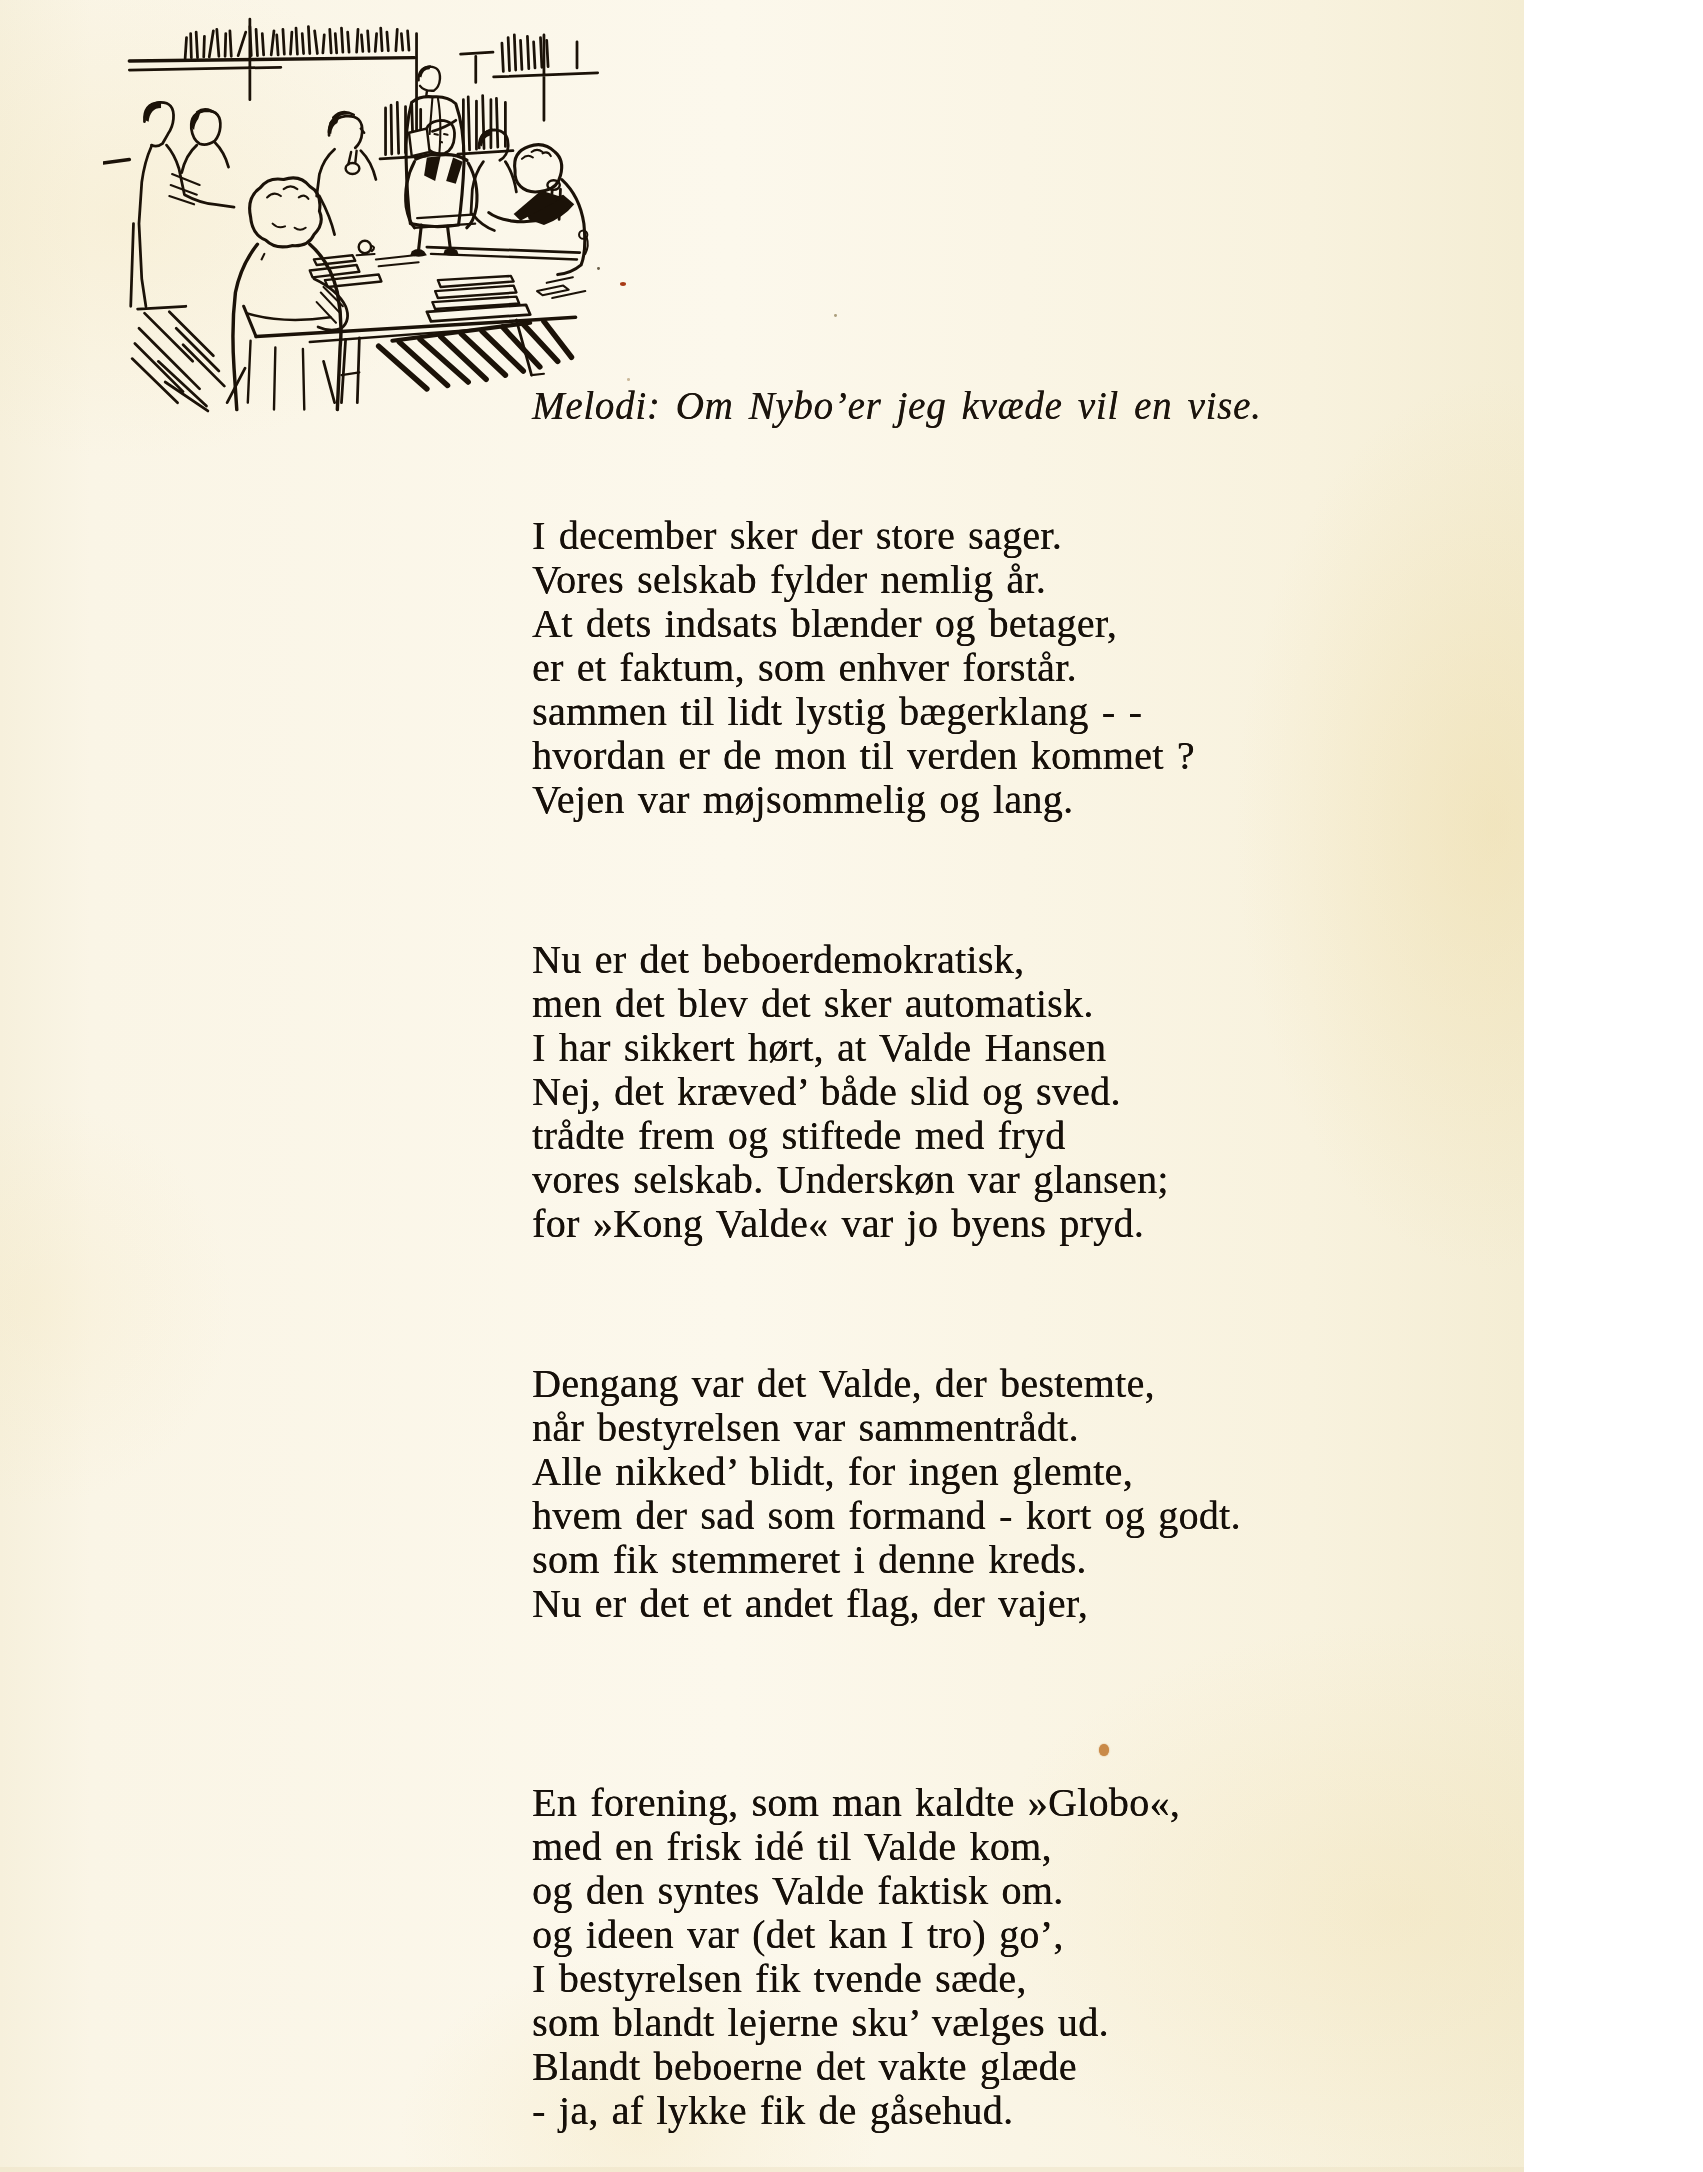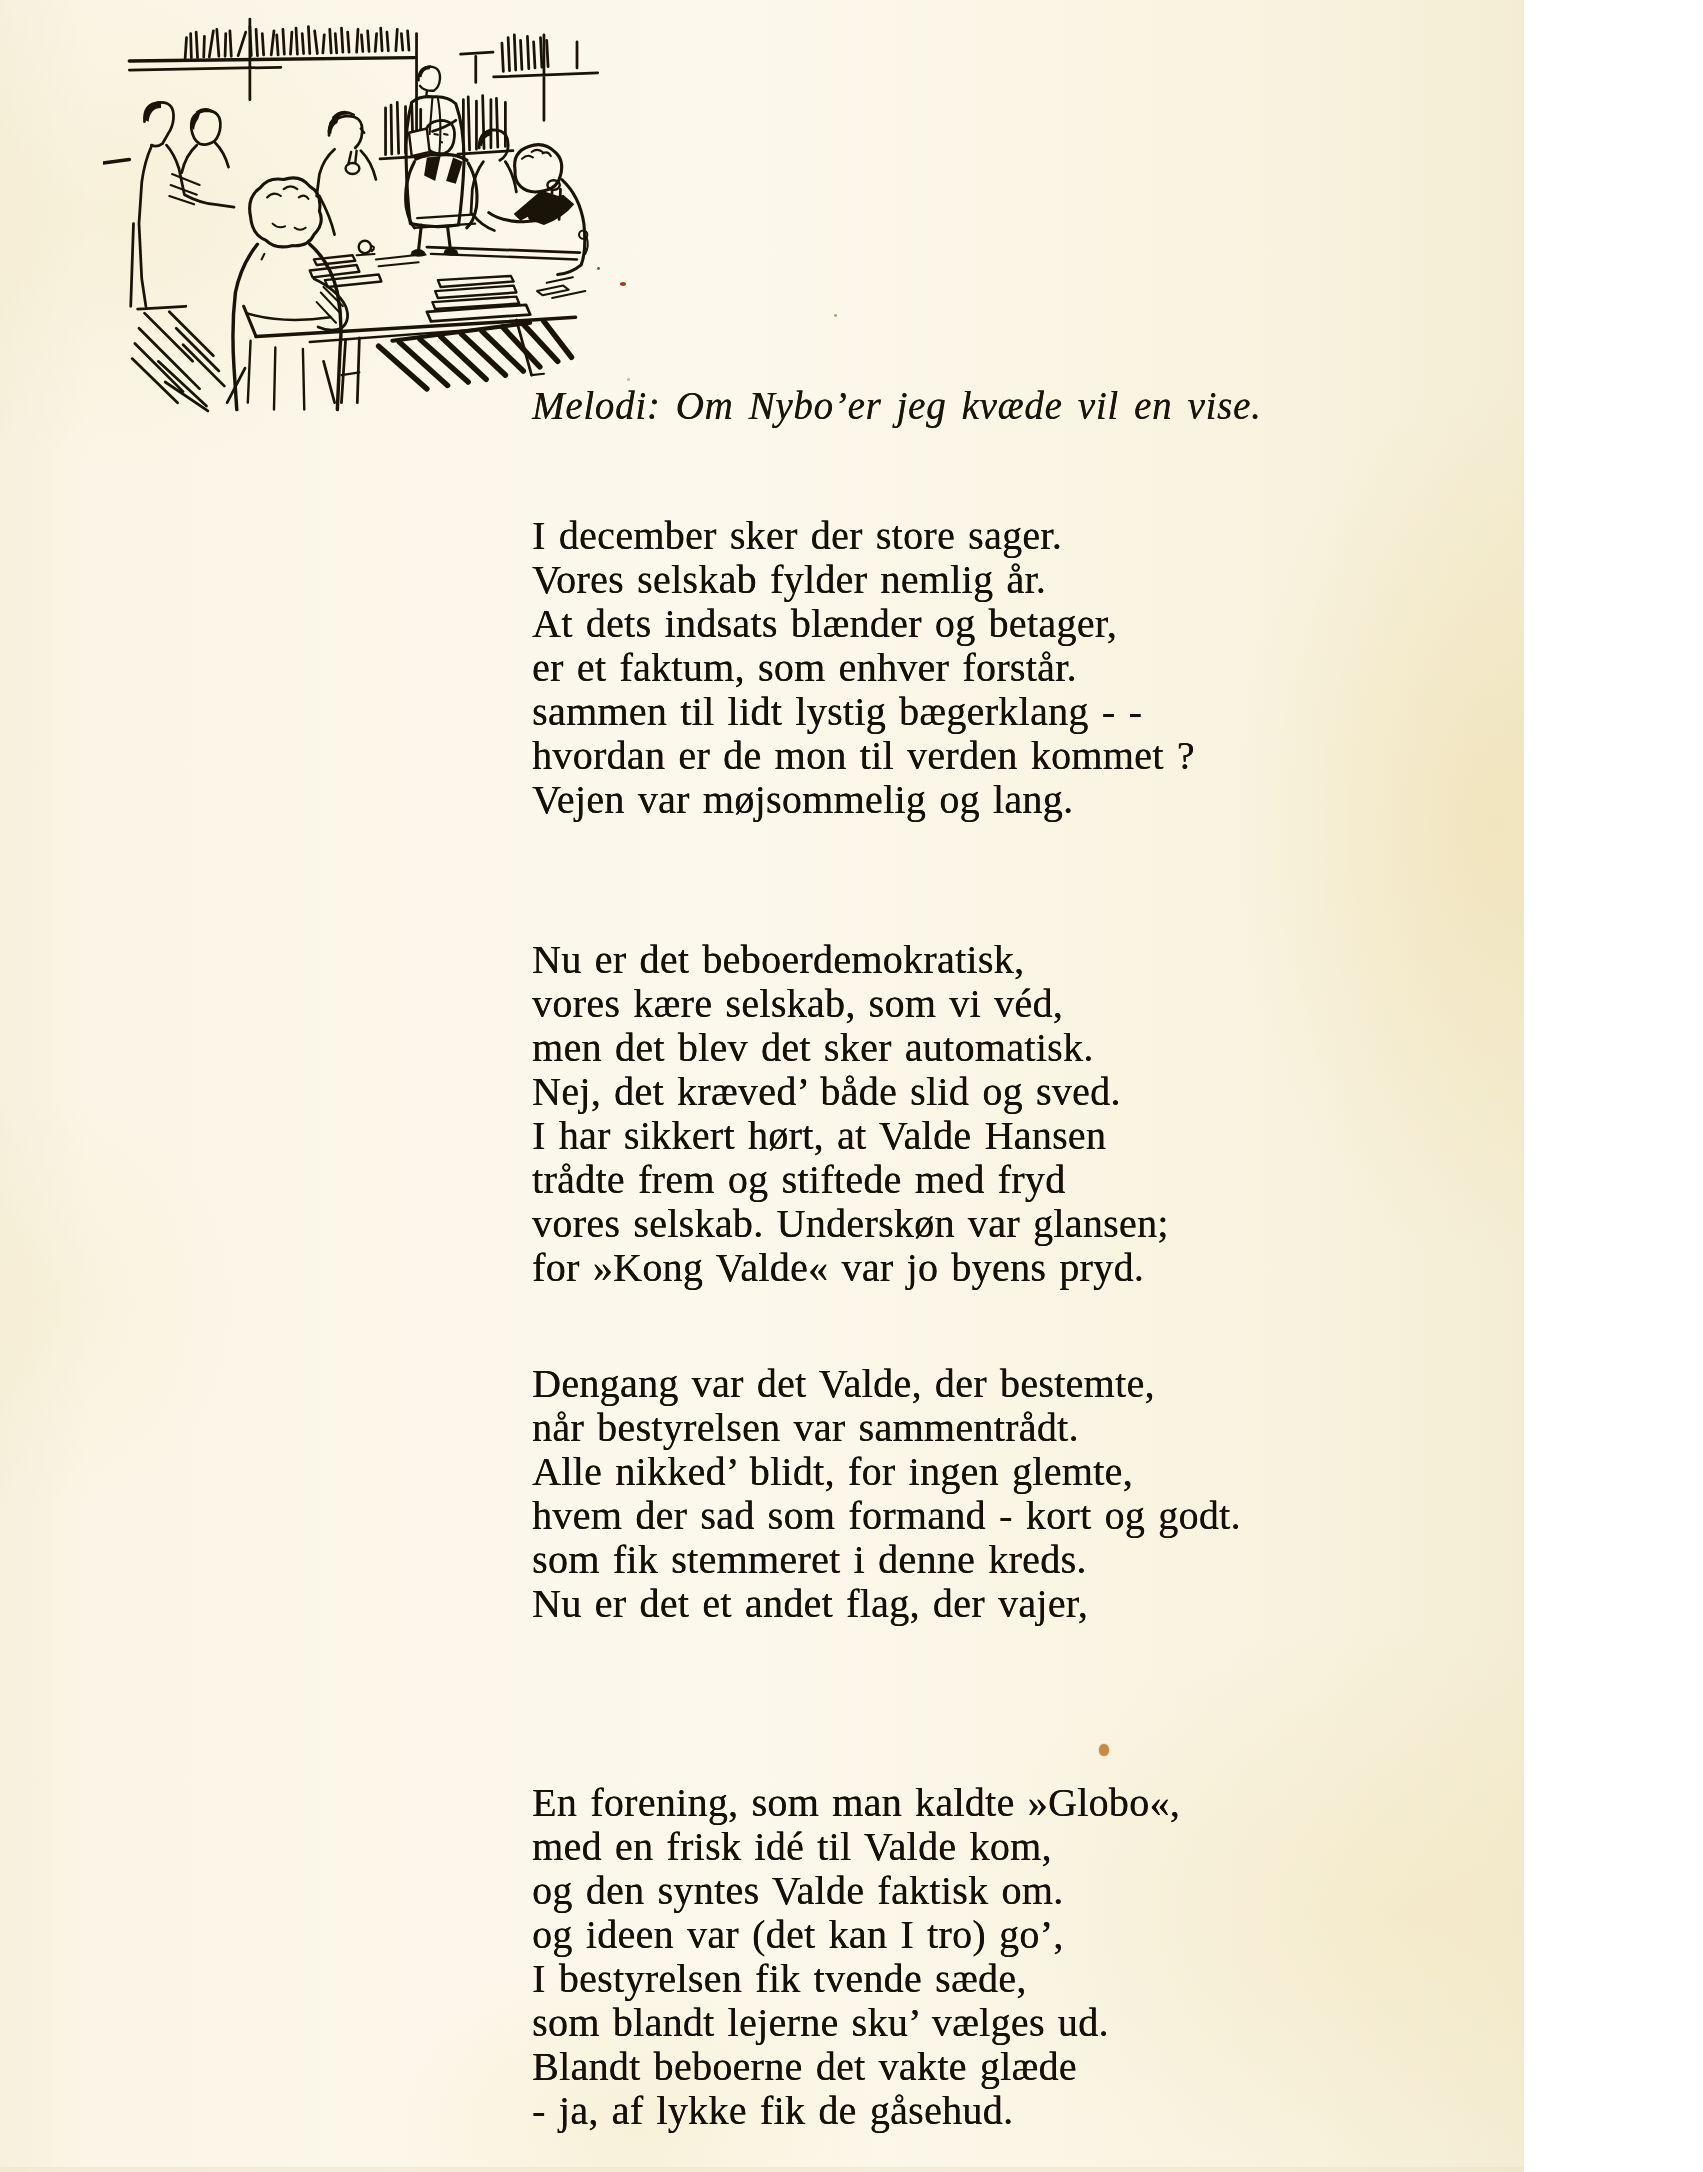--- a/index.html
+++ b/index.html
@@ -166,24 +166,23 @@
     <div class="line">Vores selskab fylder nemlig år.</div>
     <div class="line">At dets indsats blænder og betager,</div>
     <div class="line">er et faktum, som enhver forstår.</div>
     <div class="line">sammen til lidt lystig bægerklang - -</div>
     <div class="line">hvordan er de mon til verden kommet ?</div>
     <div class="line">Vejen var møjsommelig og lang.</div>
   </section>
 
   <section class="stanza s2">
     <div class="line">Nu er det beboerdemokratisk,</div>
-    <div class="line">vores kære selskab, som vi véd,</div>
     <div class="line">men det blev det sker automatisk.</div>
+    <div class="line">I har sikkert hørt, at Valde Hansen</div>
     <div class="line">Nej, det kræved’ både slid og sved.</div>
-    <div class="line">I har sikkert hørt, at Valde Hansen</div>
     <div class="line">trådte frem og stiftede med fryd</div>
     <div class="line">vores selskab. Underskøn var glansen;</div>
     <div class="line">for »Kong Valde« var jo byens pryd.</div>
   </section>
 
   <section class="stanza s3">
     <div class="line">Dengang var det Valde, der bestemte,</div>
     <div class="line">når bestyrelsen var sammentrådt.</div>
     <div class="line">Alle nikked’ blidt, for ingen glemte,</div>
     <div class="line">hvem der sad som formand - kort og godt.</div>

